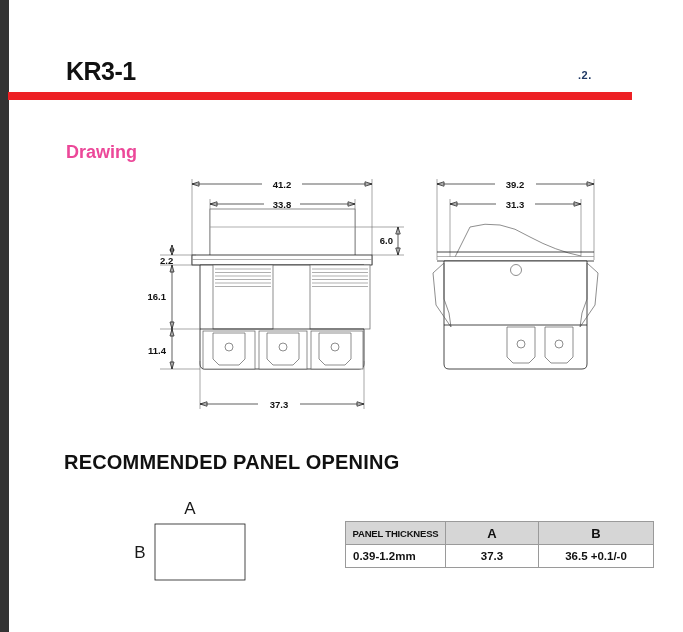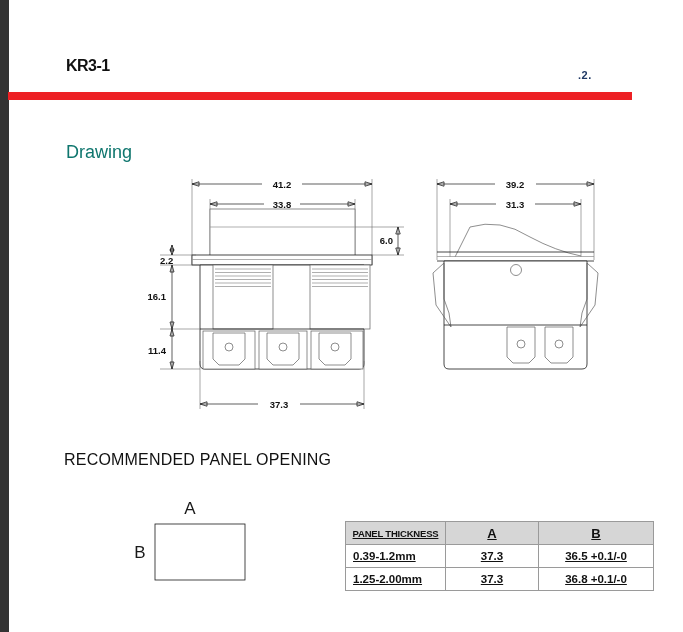--- a/index.html
+++ b/index.html
@@ -36,49 +36,49 @@
     top: 69px;
     font-size: 11px;
     font-weight: 700;
     color: #1f3864;
     letter-spacing: 0.5px;
   }
   #doc-title {
     position: absolute;
     left: 66px;
     top: 57px;
-    font-size: 16px;
+    font-size: 25px;
     font-weight: 700;
     letter-spacing: -0.5px;
     color: #111111;
   }
   #red-rule {
     position: absolute;
     left: 8px;
     top: 92px;
     width: 624px;
     height: 8px;
     background: #ed2024;
   }
 
   
   #drawing-heading {
     position: absolute;
     left: 66px;
     top: 142px;
     font-size: 18px;
-    font-weight: 400;
-    color: #0f766e;
+    font-weight: 700;
+    color: #ec4899;
   }
   #panel-opening-heading {
     position: absolute;
     left: 64px;
     top: 451px;
-    font-size: 16px;
-    font-weight: 400;
+    font-size: 20px;
+    font-weight: 700;
     letter-spacing: 0.2px;
     color: #111111;
   }
 
   
   #drawings-svg {
     position: absolute;
     left: 0;
     top: 165px;
   }
@@ -102,21 +102,20 @@
   table.spec td {
     border: 1px solid #9a9a9a;
     font-size: 11.5px;
     font-weight: 700;
     color: #111111;
     text-align: center;
     height: 22px;
     padding: 0 4px;
     background: #ffffff;
     white-space: nowrap;
-    text-decoration: underline;
   }
   table.spec th {
     background: #d6d6d6;
     font-size: 9.5px;
     letter-spacing: -0.2px;
   }
   table.spec th.col-a,
   table.spec th.col-b {
     font-size: 13px;
     font-weight: 700;
@@ -349,22 +348,17 @@
           <th class="c1 col-a">A</th>
           <th class="c2 col-b">B</th>
         </tr>
       </thead>
       <tbody>
         <tr>
           <td class="c0">0.39-1.2mm</td>
           <td class="c1">37.3</td>
           <td class="c2">36.5 +0.1/-0</td>
         </tr>
-        <tr>
-          <td class="c0">1.25-2.00mm</td>
-          <td class="c1">37.3</td>
-          <td class="c2">36.8 +0.1/-0</td>
-        </tr>
       </tbody>
     </table>
   </div>
 
 </div>
 
 </body></html>

